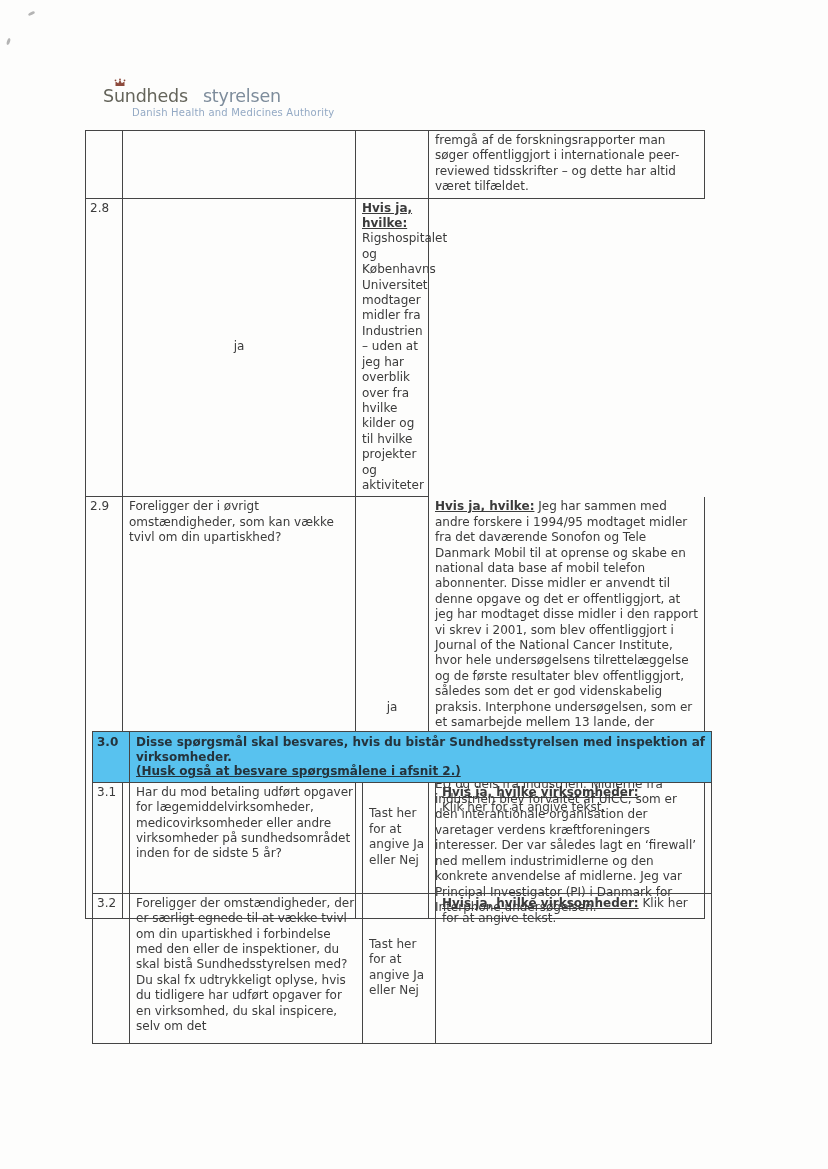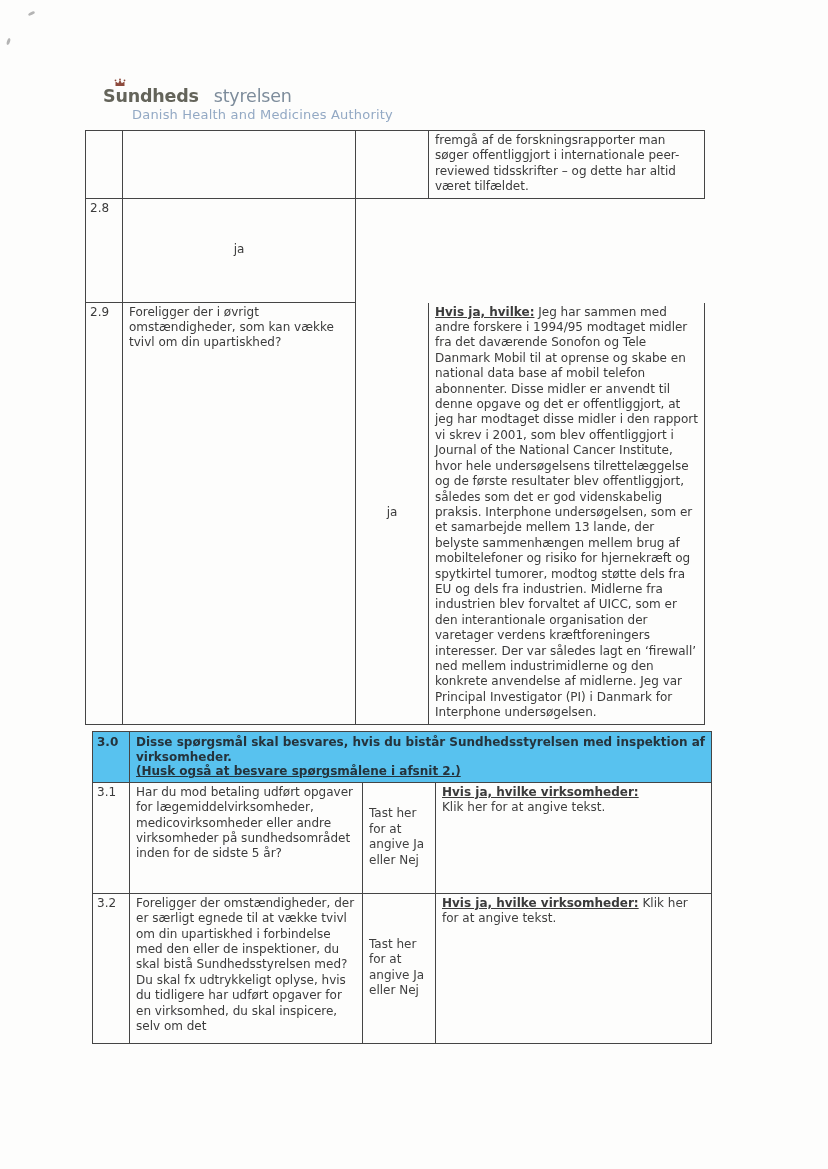--- a/index.html
+++ b/index.html
@@ -8,23 +8,23 @@
   .page { position:relative; width:828px; height:1169px; background:#fdfdfc; overflow:hidden; color:#3b3b3b; }
 
   .scan-mark { position:absolute; background:#8d8d8d; border-radius:50%; opacity:.65; }
   .mark1 { left:28px; top:12px; width:7px; height:3px; transform:rotate(-25deg); }
   .mark2 { left:7px; top:38px; width:3px; height:7px; transform:rotate(18deg); }
 
   
   .logo { position:absolute; left:103px; top:86px; }
   .logo-main { position:relative; font-size:17.5px; letter-spacing:-0.2px; }
   .crown { position:absolute; left:11px; top:-8px; width:12px; height:9px; }
-  .brand-a { color:#64645a;font-weight:bold; }
+  .brand-a { color:#64645a; }
   .brand-b { color:#7d8c9b;margin-left:15px; }
-  .logo-sub { margin-left:29px; margin-top:1px; font-size:13px; color:#93a9c4; letter-spacing:.2px; }
+  .logo-sub { margin-left:29px; margin-top:1px; font-size:10px; color:#93a9c4; letter-spacing:.2px; }
 
   
   .tbl { position:absolute; left:85px; width:620px; border-top:1.2px solid #454545; border-left:1.2px solid #454545; }
   .tbl-2 { top:130px; }
   .tbl-3 { top:731px;margin-left:7px; }
   .row { display:grid; grid-template-columns:37px 233px 73px 1fr; }
   .cell { border-right:1.2px solid #454545; border-bottom:1.2px solid #454545; padding:2px 6px 3px 6px; font-size:12px; line-height:15.4px; }
   .num { padding-left:4px; }
   .ans { display:flex; align-items:center; justify-content:center; }
   .row-cont { min-height:61px; }
@@ -70,20 +70,21 @@
     <div class="row row-cont">
       <div class="cell num"></div>
       <div class="cell"></div>
       <div class="cell ans"></div>
       <div class="cell"><span>fremgå af de forskningsrapporter man søger offentliggjort i internationale peer-reviewed tidsskrifter – og dette har altid været tilfældet.</span></div>
     </div>
 
     <div class="row row-28">
       <div class="cell num">2.8</div>
       <div class="cell ans">ja</div>
+      <div class="cell"><span class="lbl">Hvis ja, hvilke:</span><span> Rigshospitalet og Københavns Universitet modtager midler fra Industrien – uden at jeg har overblik over fra hvilke kilder og til hvilke projekter og aktiviteter</span></div>
     </div>
 
     <div class="row row-29">
       <div class="cell num">2.9</div>
       <div class="cell">Foreligger der i øvrigt omstændigheder, som kan vække tvivl om din upartiskhed?</div>
       <div class="cell ans">ja</div>
       <div class="cell"><span class="lbl">Hvis ja, hvilke:</span><span> Jeg har sammen med andre forskere i 1994/95 modtaget midler fra det daværende Sonofon og Tele Danmark Mobil til at oprense og skabe en national data base af mobil telefon abonnenter. Disse midler er anvendt til denne opgave og det er offentliggjort, at jeg har modtaget disse midler i den rapport vi skrev i 2001, som blev offentliggjort i Journal of the National Cancer Institute, hvor hele undersøgelsens tilrettelæggelse og de første resultater blev offentliggjort, således som det er god videnskabelig praksis. Interphone undersøgelsen, som er et samarbejde mellem 13 lande, der belyste sammenhængen mellem brug af mobiltelefoner og risiko for hjernekræft og spytkirtel tumorer, modtog støtte dels fra EU og dels fra industrien. Midlerne fra industrien blev forvaltet af UICC, som er den interantionale organisation der varetager verdens kræftforeningers interesser. Der var således lagt en ‘firewall’ ned mellem industrimidlerne og den konkrete anvendelse af midlerne. Jeg var Principal Investigator (PI) i Danmark for Interphone undersøgelsen.</span></div>
     </div>
 
   </div>

